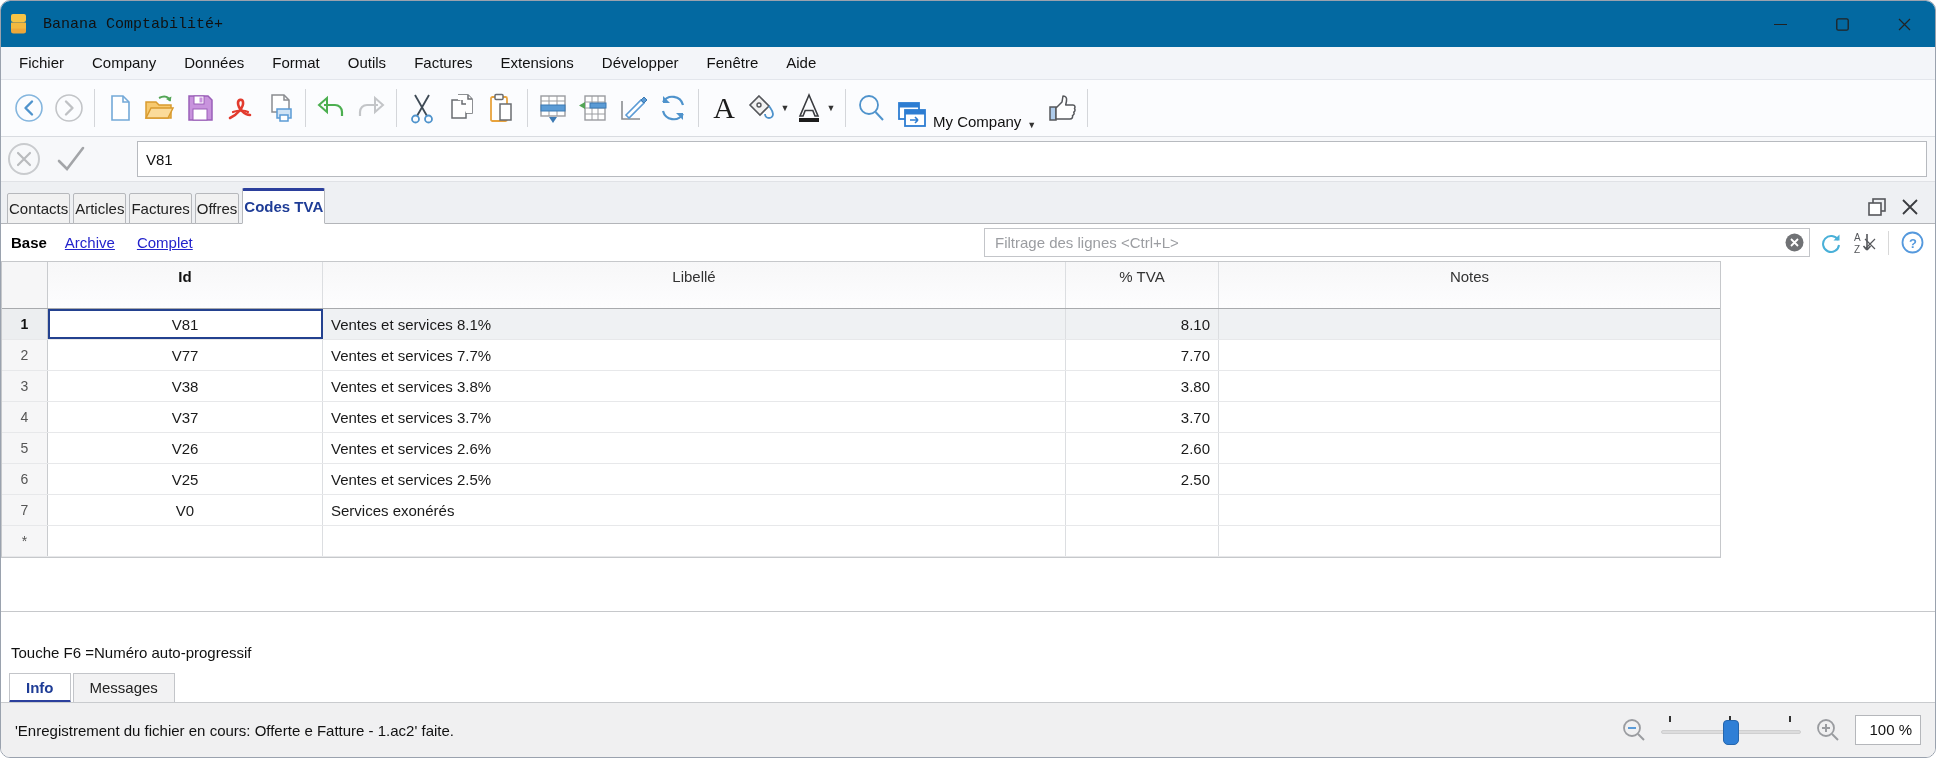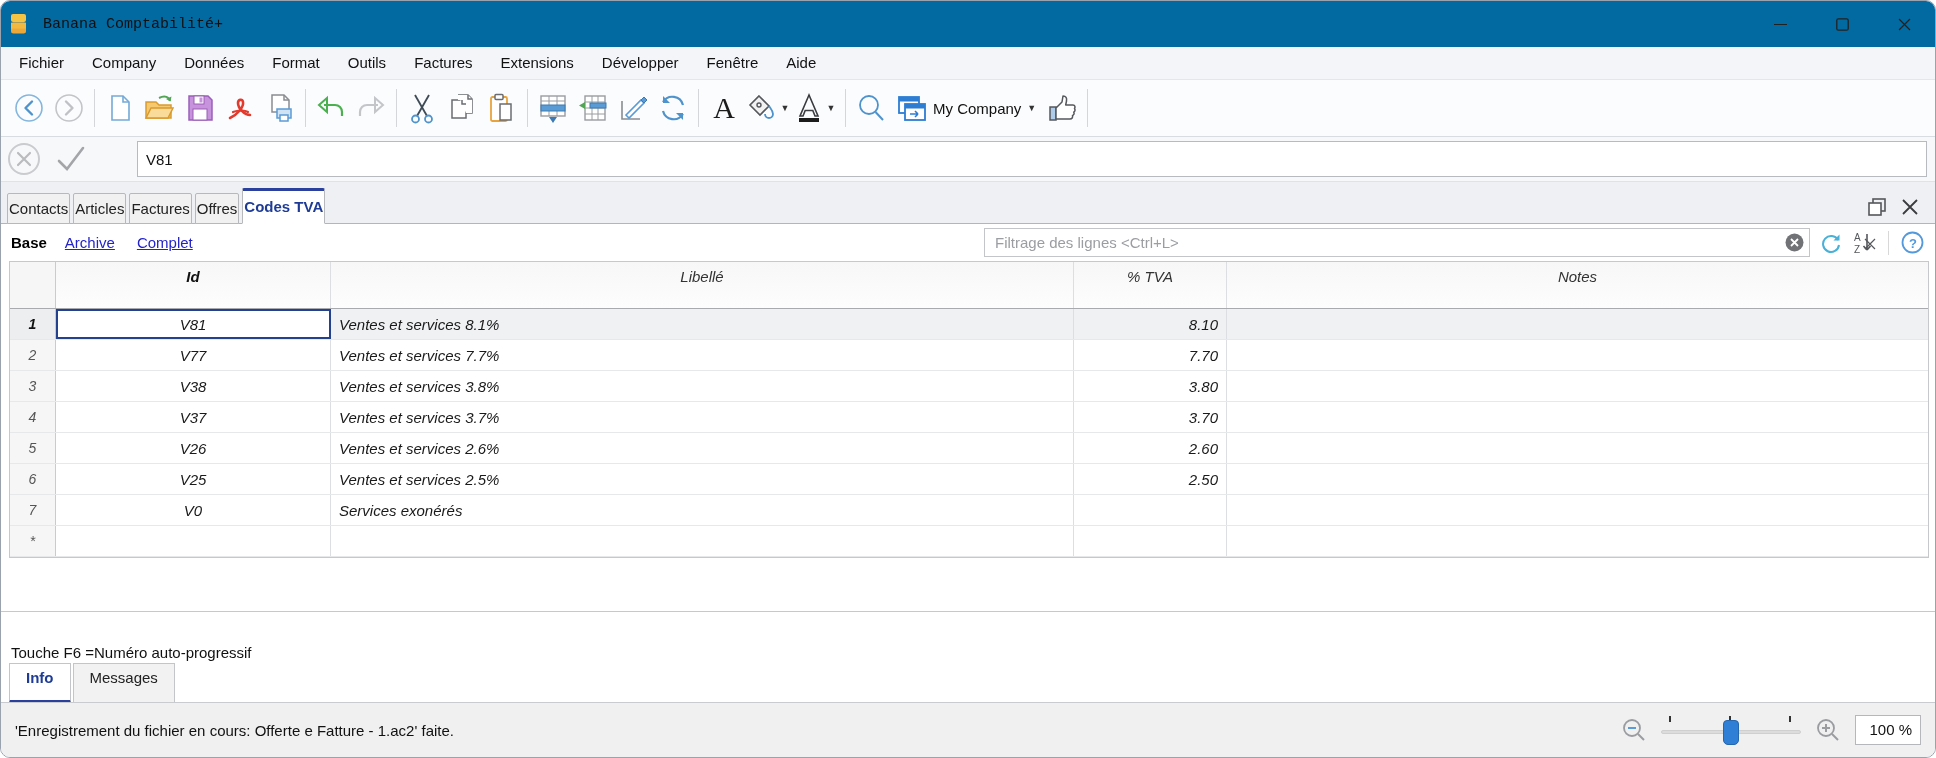--- a/index.html
+++ b/index.html
@@ -17,21 +17,21 @@
 
   
   .menubar{ height:33px; background:#f3f5f9; display:flex; align-items:center; padding-left:4px; flex:none; border-bottom:1px solid #e3e6ec;}
   .menubar .mitem{ padding:0 14px; font-size:15px; color:#111; line-height:32px; }
 
   
   .toolbar{ height:57px; background:#fbfcfe; display:flex; align-items:center; padding:0 8px; flex:none; border-bottom:1px solid #d9dce1;}
   .tbtn{ width:40px; height:44px; display:flex; align-items:center; justify-content:center; border-radius:4px; }
   .tbtn svg{ display:block; }
   .sep{ width:1px; height:38px; background:#d4d6da; margin:0 5px; }
-  .companybtn{ display:flex; align-items:center; gap:4px; padding:0 4px; height:44px; }
+  .companybtn{ display:flex; align-items:flex-end; gap:4px; padding:0 4px; height:44px; }
   .companybtn .cname{ font-size:15px; color:#111; }
   .caret{ font-size:9px; color:#333; margin:0 2px; }
   .subscription{ display:flex; align-items:center; gap:8px; padding:0 8px; }
   .subscription .slabel{ font-size:15px; color:#111; }
 
   
   .formularow{ height:45px; background:#f7f8fa; display:flex; align-items:center; flex:none; border-bottom:1px solid #e0e2e6; }
   .fbtn{ width:46px; height:40px; display:flex; align-items:center; justify-content:center; }
   .formula-input{ flex:1; height:36px; margin:0 8px 0 44px; border:1px solid #b7babf; background:#fff;
                   font-family:inherit; font-size:15px; padding:0 8px; color:#111; outline:none; }
@@ -52,41 +52,41 @@
   .filterbox{ position:relative; width:826px; height:29px; }
   .filterbox input{ width:100%; height:100%; border:1px solid #c3c5c9; background:#fff; font-family:inherit;
                     font-size:15px; padding:0 34px 0 10px; color:#111; outline:none; }
   .filterbox input::placeholder{ color:#9b9da1; }
   .filter-clear{ position:absolute; right:6px; top:5px; }
   .ficon{ width:26px; height:26px; display:flex; align-items:center; justify-content:center; }
   .vsep{ width:1px; height:24px; background:#d8d8d8; margin:0 2px; }
 
   
   .tablepanel{ flex:1; background:#fff; overflow:hidden; }
-  .vattable{ margin-left:8px; width:1920px; border:1px solid #c6c8cb;font-style:italic; }
+  .vattable{ margin-left:0; width:1720px; border:1px solid #c6c8cb; }
   .trow{ display:grid; grid-template-columns:46px 275px 743px 153px auto; }
   .trow > div{ border-right:1px solid #dcdee1; display:flex; align-items:center; overflow:hidden; white-space:nowrap; }
   .trow > div:last-child{ border-right:none; }
   .thead{ height:47px; border-bottom:1px solid #a8aaad; background:linear-gradient(#f7f7f8,#fdfdfe); }
   .thead > div{ justify-content:center; align-items:flex-start; padding-top:6px; color:#333; }
   .thead .h-id{ font-weight:bold; color:#111; }
   .tdata{ height:31px; border-bottom:1px solid #e7e8ea; }
   .c-num{ background:#f6f6f7; justify-content:center; color:#555; font-size:14px; border-right:1px solid #c9cbce !important; }
   .c-id{ justify-content:center; }
   .c-label{ padding-left:8px; }
   .c-tva{ justify-content:flex-end; padding-right:8px; }
   .tdata.selected > div{ background:#eff1f3; }
   .tdata.selected .c-num{ background:#eceef0; font-weight:bold; color:#111; }
   .tdata.selected .c-id{ background:#fff; outline:2px solid #23418f; outline-offset:-2px; }
 
   
   .hintrow{ height:50px; background:#fff; border-top:1px solid #c6c8cb; display:flex; align-items:flex-end;
             padding-left:10px; flex:none; font-size:15px; color:#111; }
   .bottomtabs{ height:41px; background:#fff; display:flex; align-items:flex-end; padding-left:8px; flex:none; }
-  .btab{ height:40px; line-height:27px; padding:0 16px; font-size:15px; border:1px solid #c3c5c9; background:#f2f2f3;
+  .btab{ height:30px; line-height:27px; padding:0 16px; font-size:15px; border:1px solid #c3c5c9; background:#f2f2f3;
          color:#222; margin-right:2px; margin-bottom:-1px; }
   .btab.active{ background:#fff; color:#1e3c96; font-weight:bold; border-bottom:3px solid #2b3f9c; }
   .statusbar{ height:55px; background:#f0f0f1; border-top:1px solid #c9cbce; display:flex; align-items:center;
               padding:0 14px; flex:none; }
   .statusmsg{ font-size:15px; color:#111; }
   .zoomctrls{ margin-left:auto; display:flex; align-items:center; gap:14px; }
   .slider{ position:relative; width:140px; height:32px; }
   .slider .track{ position:absolute; left:0; right:0; top:16px; height:4px; background:#dcdcdd; border:1px solid #cfcfd0; border-radius:2px; }
   .slider .tick{ position:absolute; top:2px; width:2px; height:6px; background:#333; }
   .slider .handle{ position:absolute; top:6px; left:62px; width:16px; height:25px; background:#2f7fd6;

